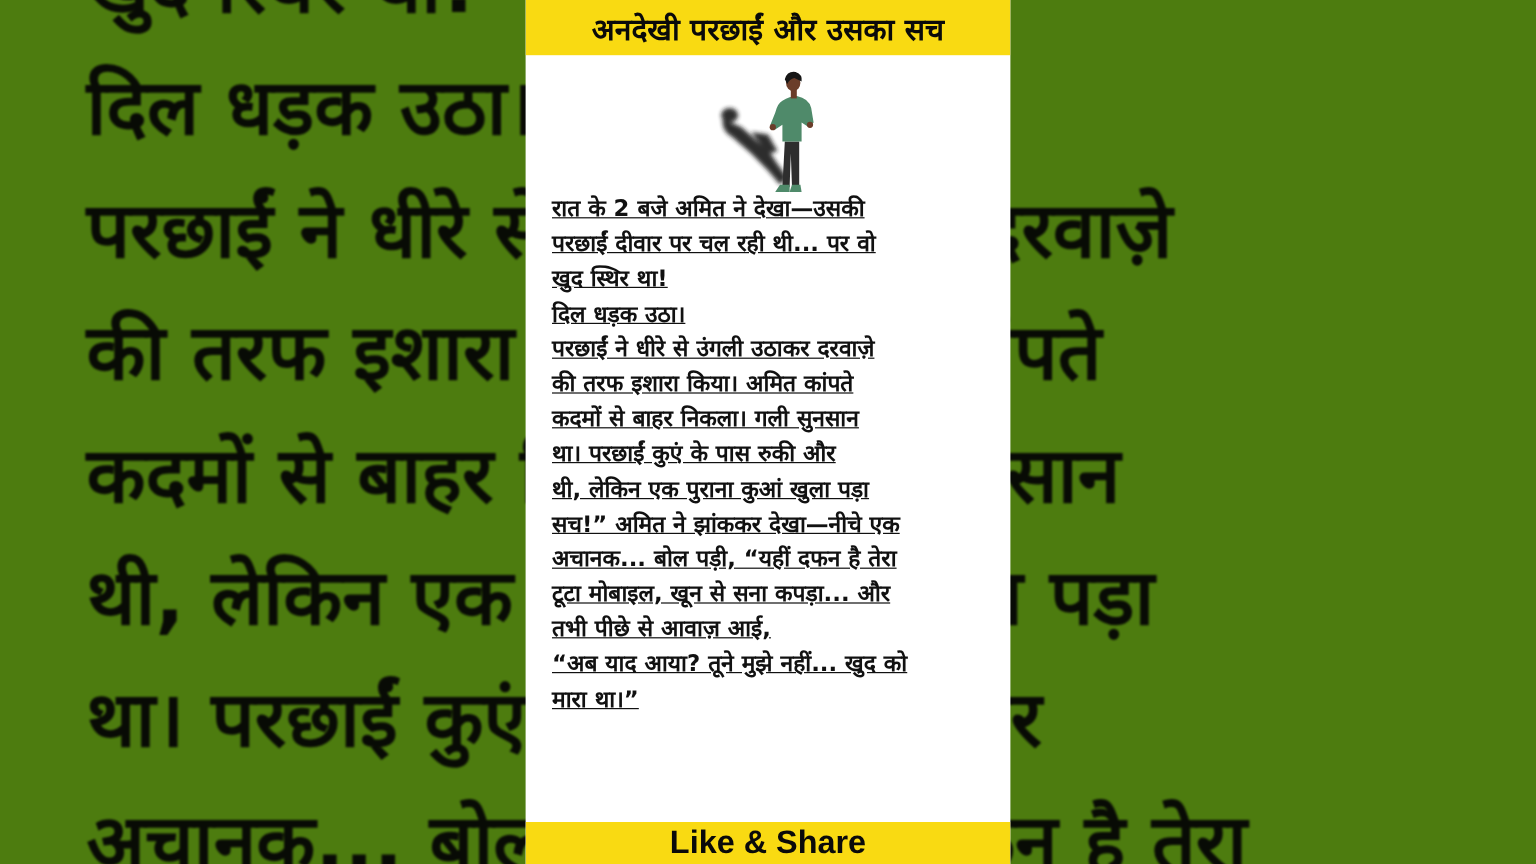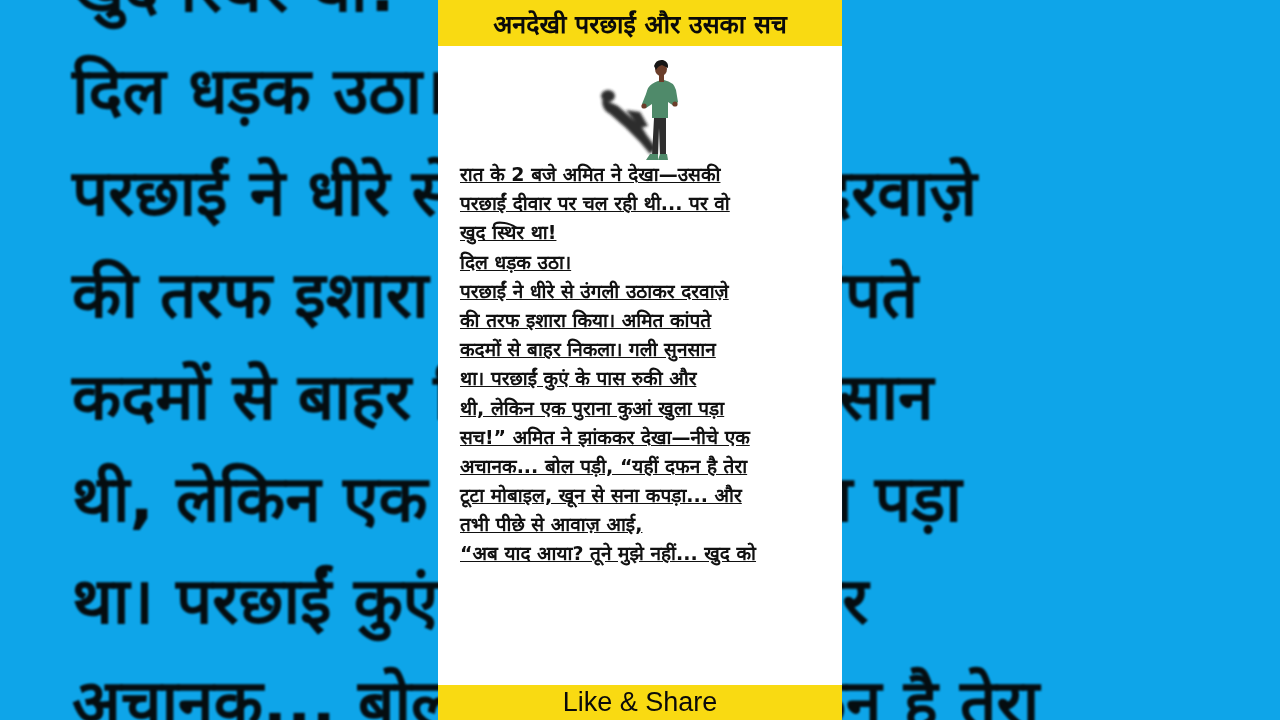--- a/index.html
+++ b/index.html
@@ -9,21 +9,21 @@
     height: 720px;
     overflow: hidden;
     background: #4d4d4d;
     font-family: "DejaVu Sans", "Liberation Sans", sans-serif;
   }
   .stage {
     position: relative;
     width: 1280px;
     height: 720px;
     overflow: hidden;
-    background: #0ea5e9;
+    background: #4d7c0f;
   }
   
   .bg-text {
     position: absolute;
     left: 72px;
     top: -62px;
     width: 1160px;
     color: #050505;
     font-weight: bold;
     font-size: 64px;
@@ -94,21 +94,21 @@
     width: 404px;
     height: 35px;
     background: #f9da12;
     display: flex;
     align-items: center;
     justify-content: center;
     cursor: pointer;
   }
   .footer-label {
     font-family: "Liberation Sans", sans-serif;
-    font-weight: normal;
+    font-weight: bold;
     font-size: 27px;
     color: #0a0a0a;
   }
 </style>
 </head>
 <body>
 
 <div class="stage">
 
   <div class="bg-text">
@@ -165,20 +165,21 @@
       <span class="story-line">परछाईं ने धीरे से उंगली उठाकर दरवाज़े</span>
       <span class="story-line">की तरफ इशारा किया। अमित कांपते</span>
       <span class="story-line">कदमों से बाहर निकला। गली सुनसान</span>
       <span class="story-line">था। परछाईं कुएं के पास रुकी और</span>
       <span class="story-line">थी, लेकिन एक पुराना कुआं खुला पड़ा</span>
       <span class="story-line">सच!” अमित ने झांककर देखा—नीचे एक</span>
       <span class="story-line">अचानक... बोल पड़ी, “यहीं दफन है तेरा</span>
       <span class="story-line">टूटा मोबाइल, खून से सना कपड़ा... और</span>
       <span class="story-line">तभी पीछे से आवाज़ आई,</span>
       <span class="story-line">“अब याद आया? तूने मुझे नहीं... खुद को</span>
+      <span class="story-line">मारा था।”</span>
     </div>
 
     <div class="footer-bar">
       <span class="footer-label">Like &amp; Share</span>
     </div>
 
   </div>
 </div>
 
 </body></html>

